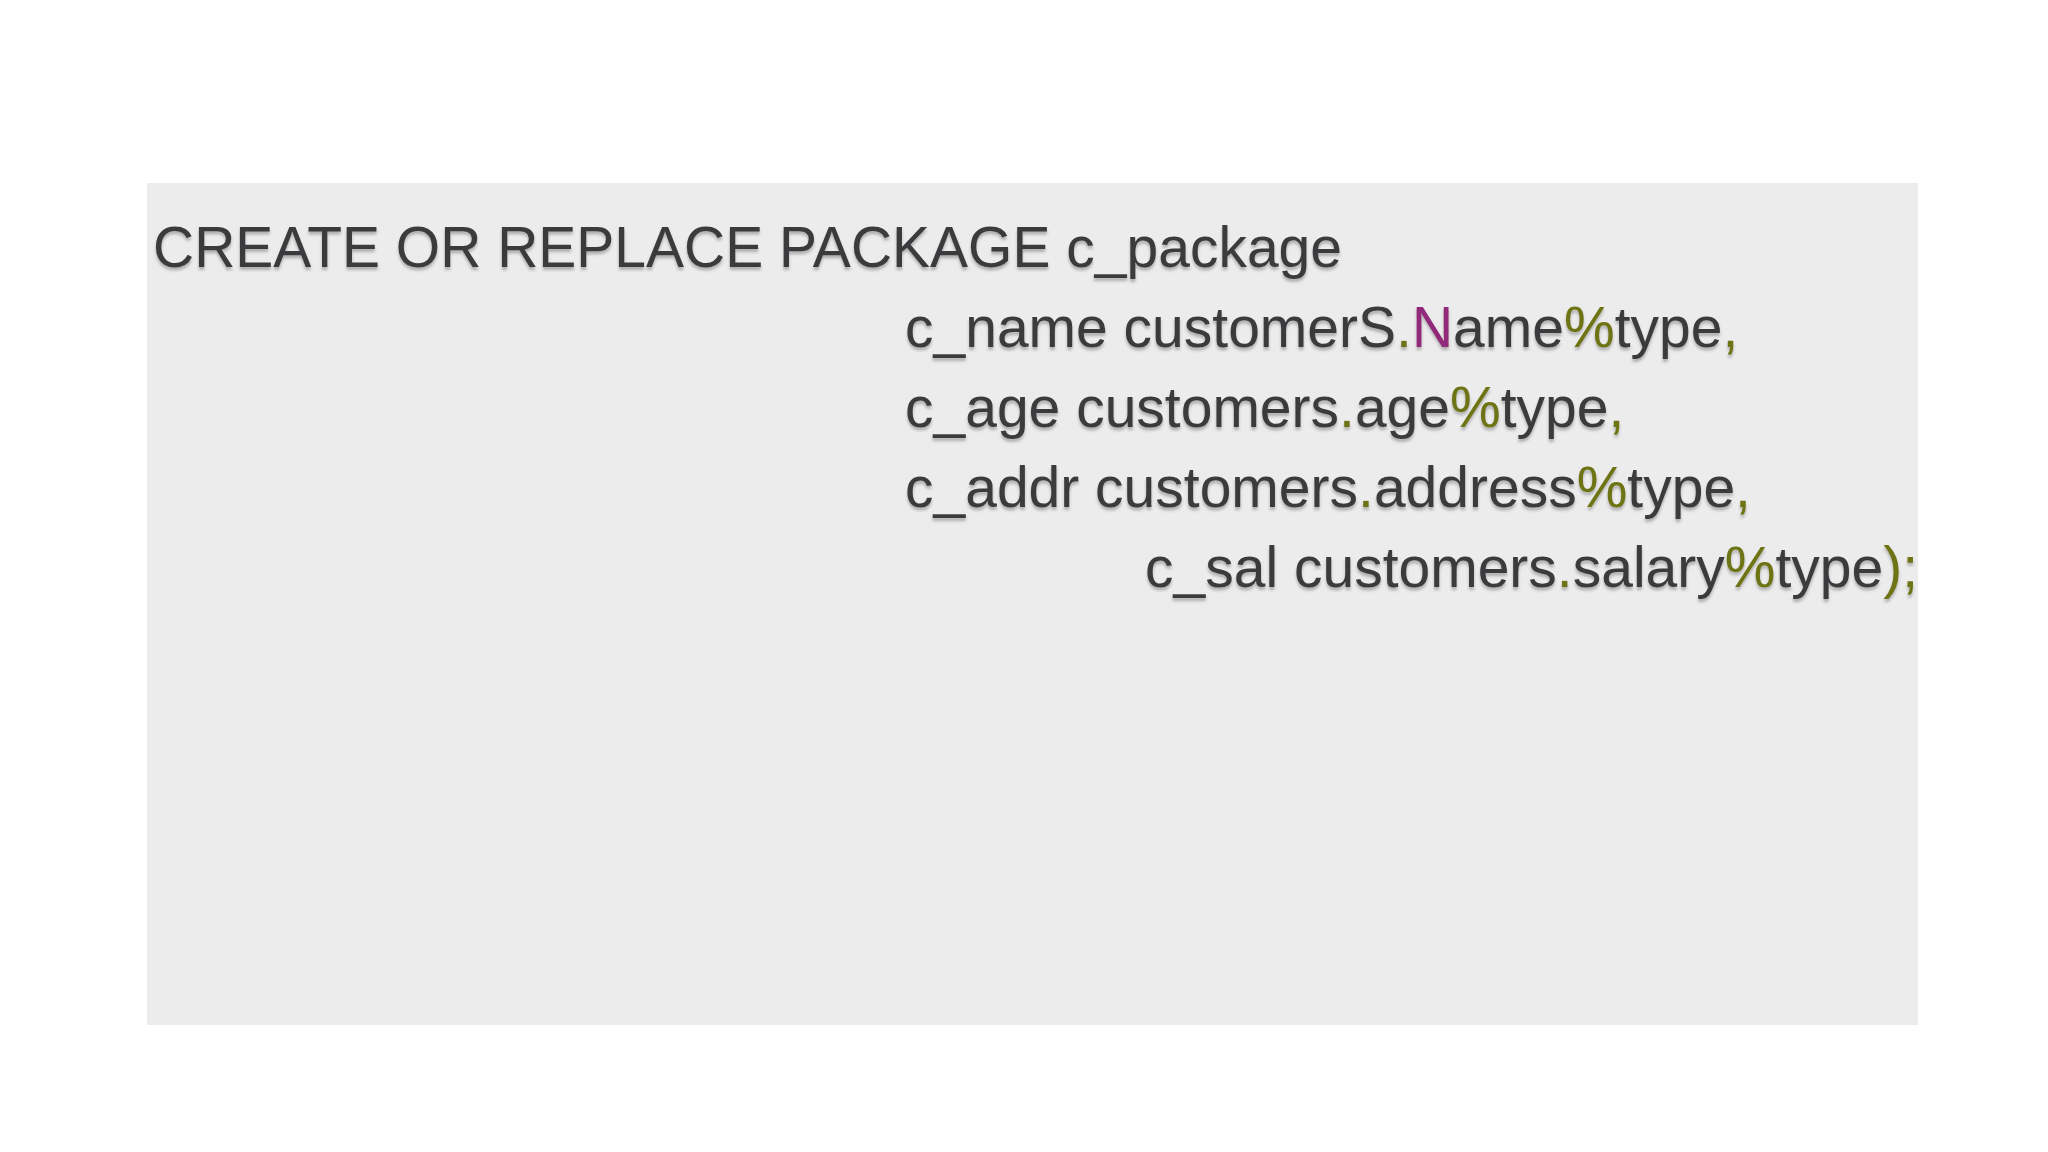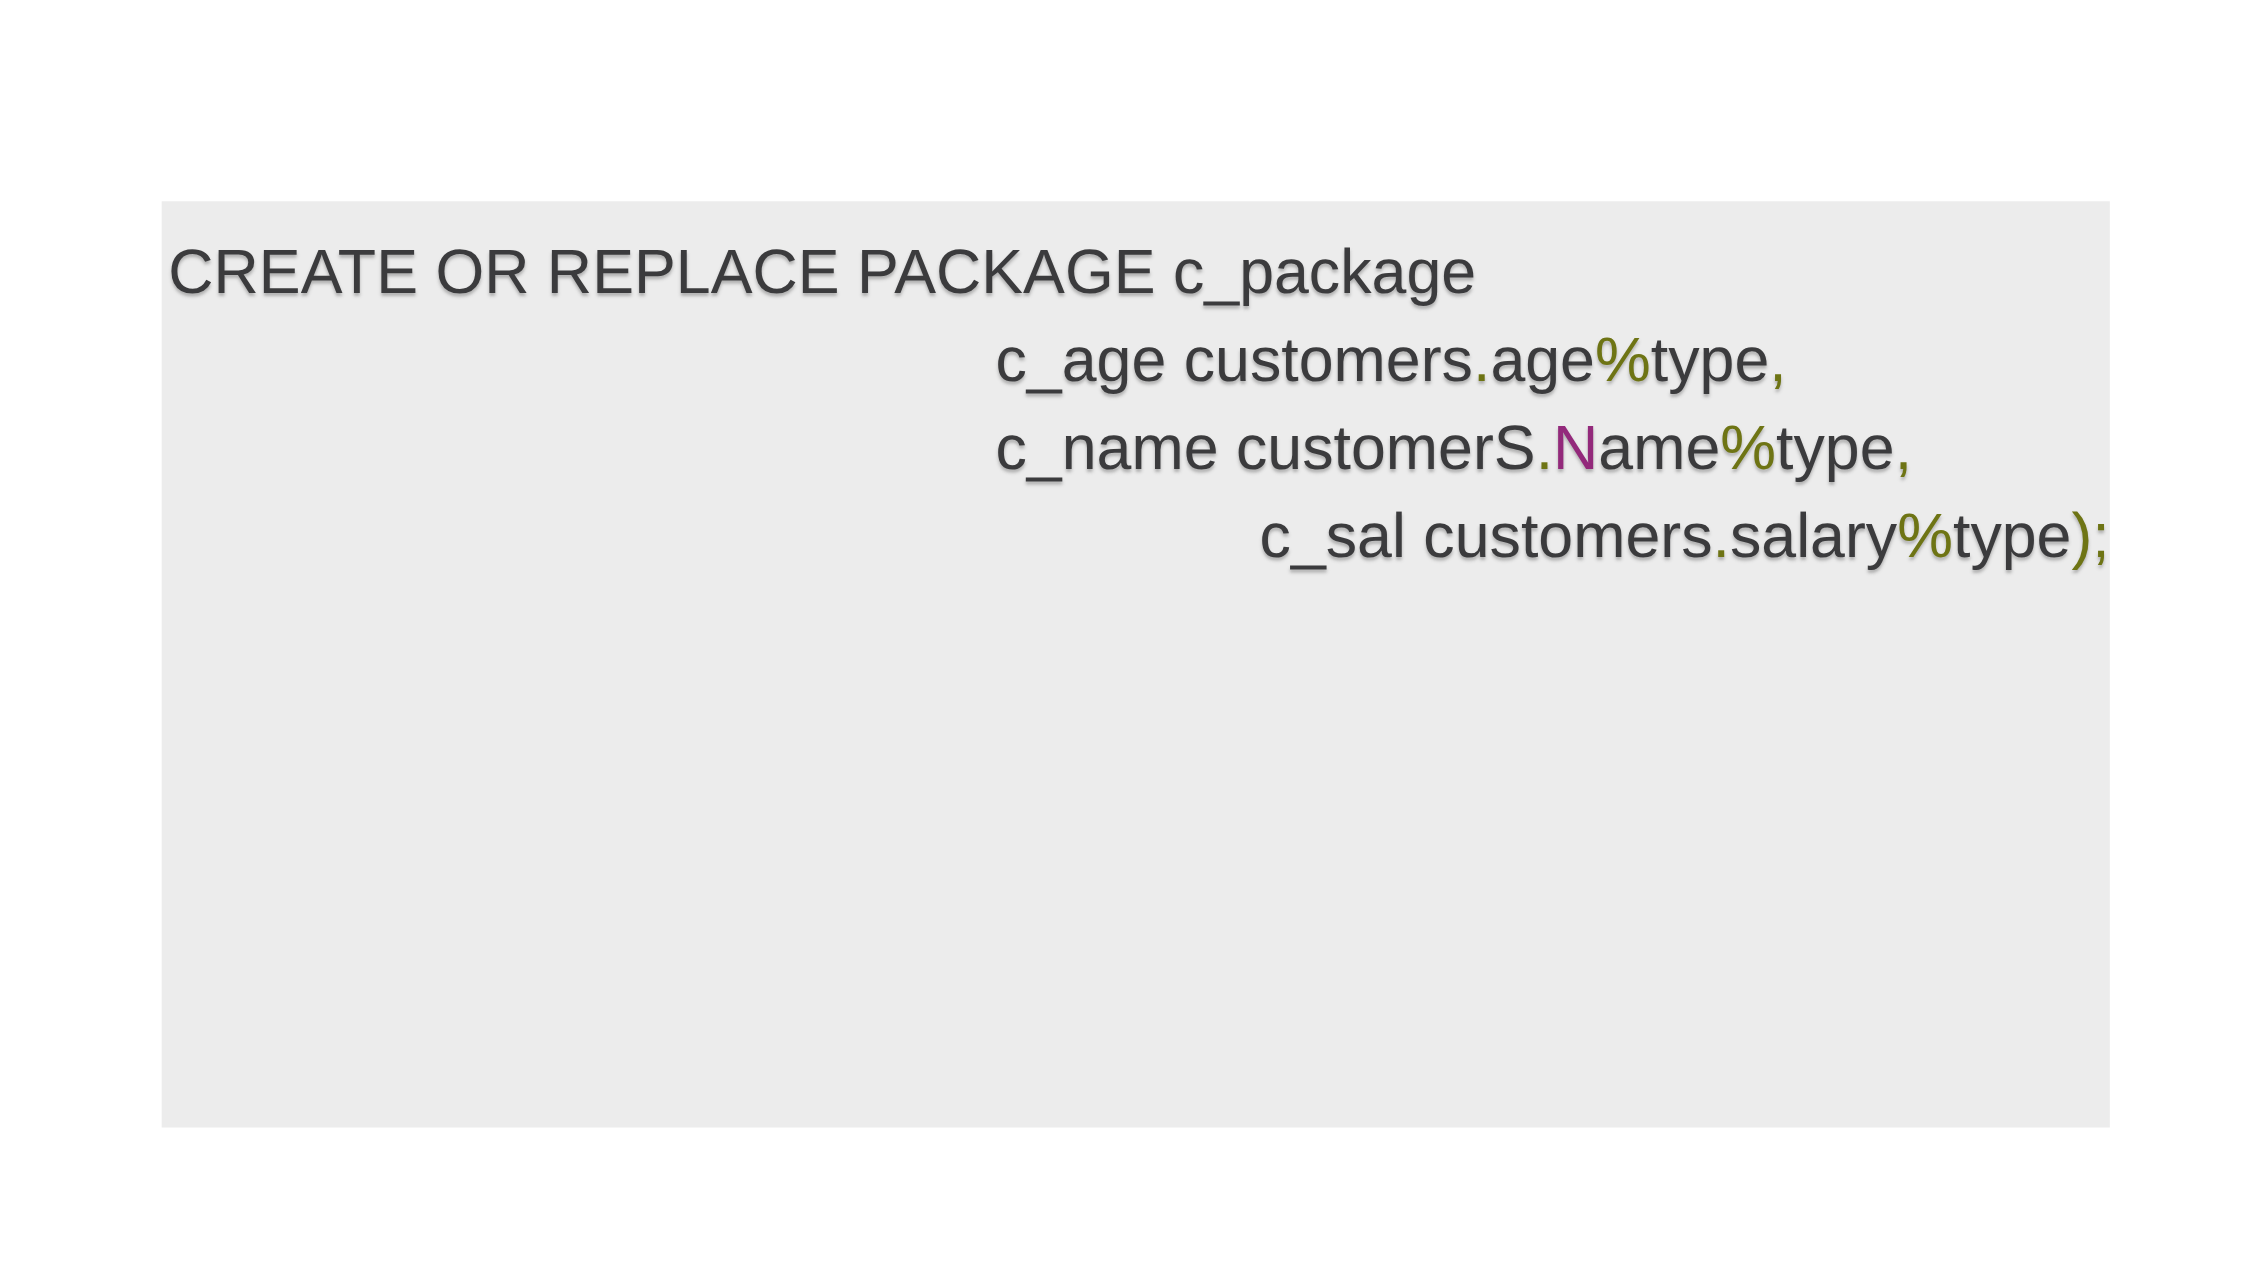--- a/index.html
+++ b/index.html
@@ -37,17 +37,18 @@
   .seg-punct    { color: var(--c-punct, #6e7414); }
   .seg-magenta  { color: var(--c-magenta, #93297b); }
   .seg-keyword  { color: var(--c-keyword, #1a1aa8); }
 </style>
 </head>
 <body>
 
 <div class="canvas">
   <div class="code-block" id="code-block">
       <div class="code-line"><span class="seg-default">CREATE OR REPLACE PACKAGE c_package</span></div>
+      <div class="code-line" style="padding-left: 752px;"><span class="seg-default">c_name customerS</span><span class="seg-punct">.</span><span class="seg-magenta">N</span><span class="seg-default">ame</span><span class="seg-punct">%</span><span class="seg-default">type</span><span class="seg-punct">,</span></div>
       <div class="code-line" style="padding-left: 752px;"><span class="seg-default">c_age customers</span><span class="seg-punct">.</span><span class="seg-default">age</span><span class="seg-punct">%</span><span class="seg-default">type</span><span class="seg-punct">,</span></div>
-      <div class="code-line" style="padding-left: 752px;"><span class="seg-default">c_name customerS</span><span class="seg-punct">.</span><span class="seg-magenta">N</span><span class="seg-default">ame</span><span class="seg-punct">%</span><span class="seg-default">type</span><span class="seg-punct">,</span></div>
+      <div class="code-line" style="padding-left: 752px;"><span class="seg-default">c_addr customers</span><span class="seg-punct">.</span><span class="seg-default">address</span><span class="seg-punct">%</span><span class="seg-default">type</span><span class="seg-punct">,</span></div>
       <div class="code-line" style="padding-left: 752px; text-align: right;"><span class="seg-default">c_sal customers</span><span class="seg-punct">.</span><span class="seg-default">salary</span><span class="seg-punct">%</span><span class="seg-default">type</span><span class="seg-punct">);</span></div>
     </div>
 </div>
 
 </body></html>

